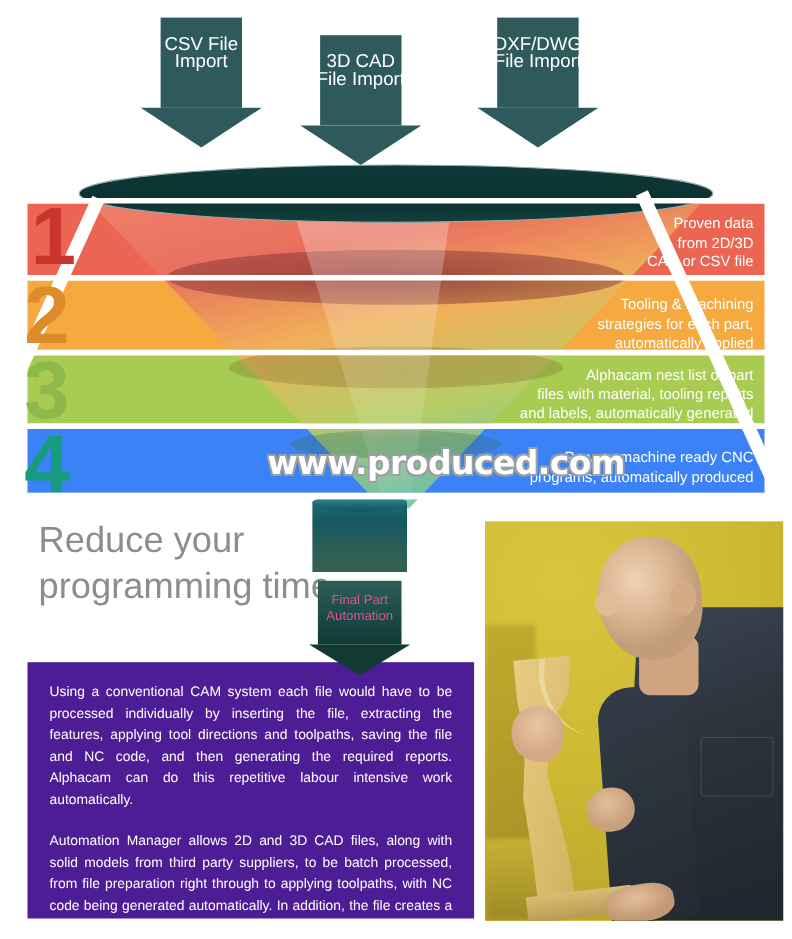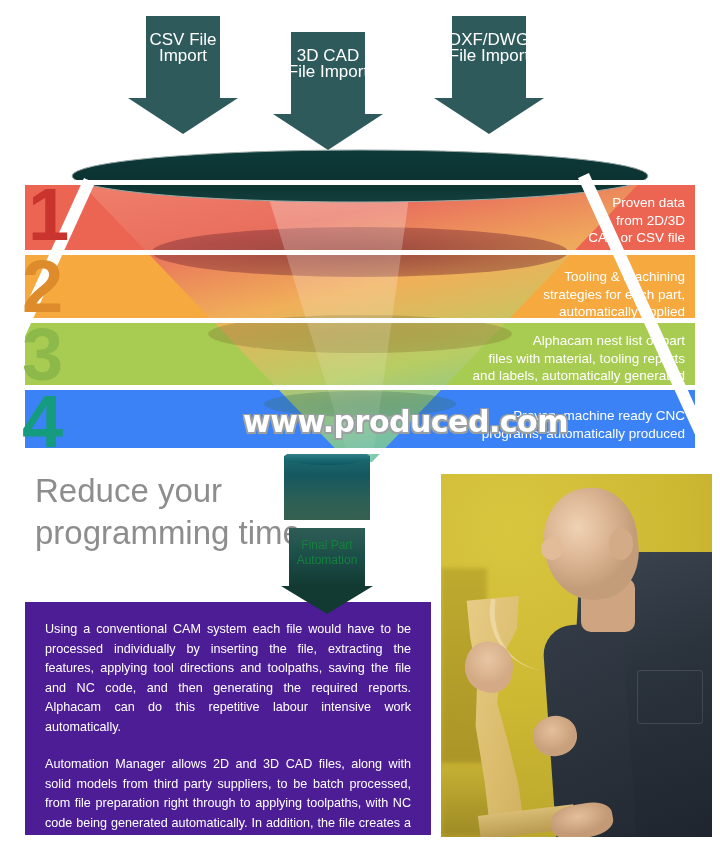--- a/index.html
+++ b/index.html
@@ -101,21 +101,21 @@
     position:absolute;left:8px;top:0;width:76px;height:58px;
     background:linear-gradient(180deg,#2e5d55 0%,#1d4f4a 45%,#123a33 100%);
   }
   #arrow-final .head{
     position:absolute;left:0;top:58px;width:0;height:0;
     border-left:46px solid transparent;border-right:46px solid transparent;
     border-top:28px solid #123a33;
   }
   #arrow-final .lbl{
     position:absolute;left:0;top:10px;width:92px;text-align:center;
-    color:#15803d;font-size:12px;line-height:15px;z-index:3;
+    color:#ec4899;font-size:12px;line-height:15px;z-index:3;
   }
 
   
   #greenbox{
     position:absolute;left:25px;top:602px;width:406px;height:233px;
     background:#4c1d95;z-index:9;box-sizing:border-box;padding:18px 20px 0 20px;
   }
   #greenbox p{
     margin:0 0 18px 0;color:#ffffff;font-size:12.6px;line-height:19.5px;
     text-align:justify;

